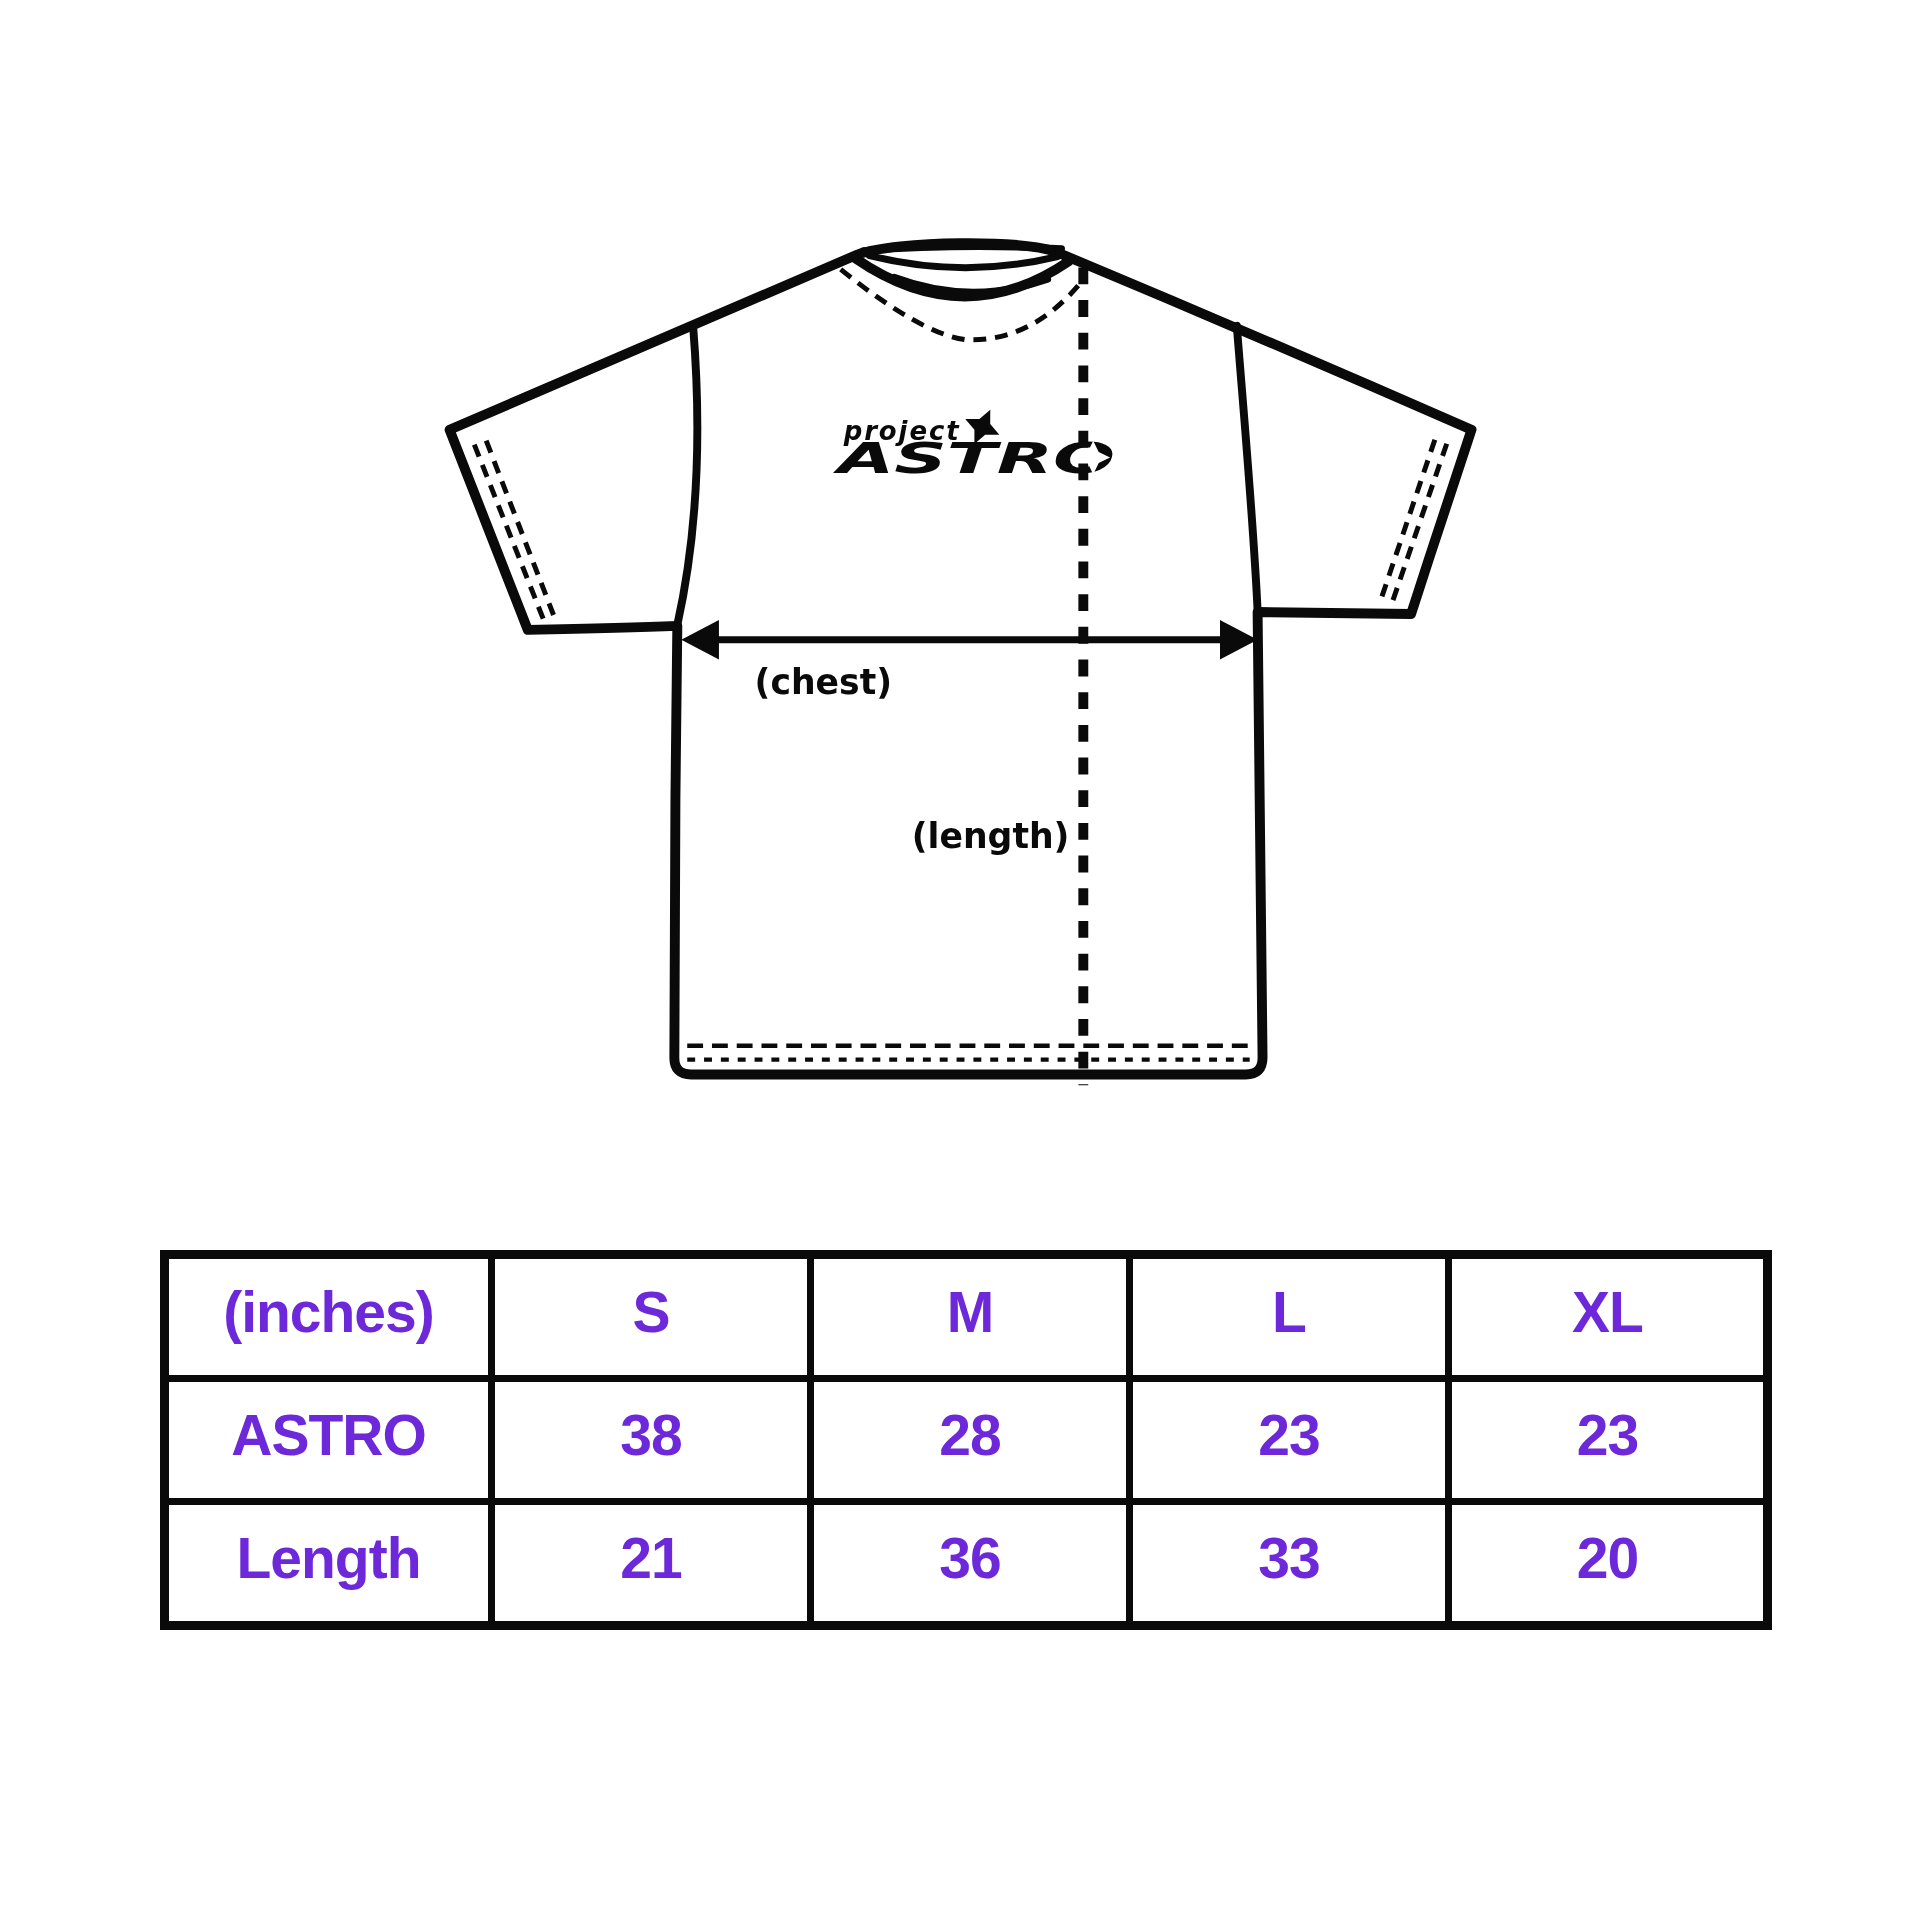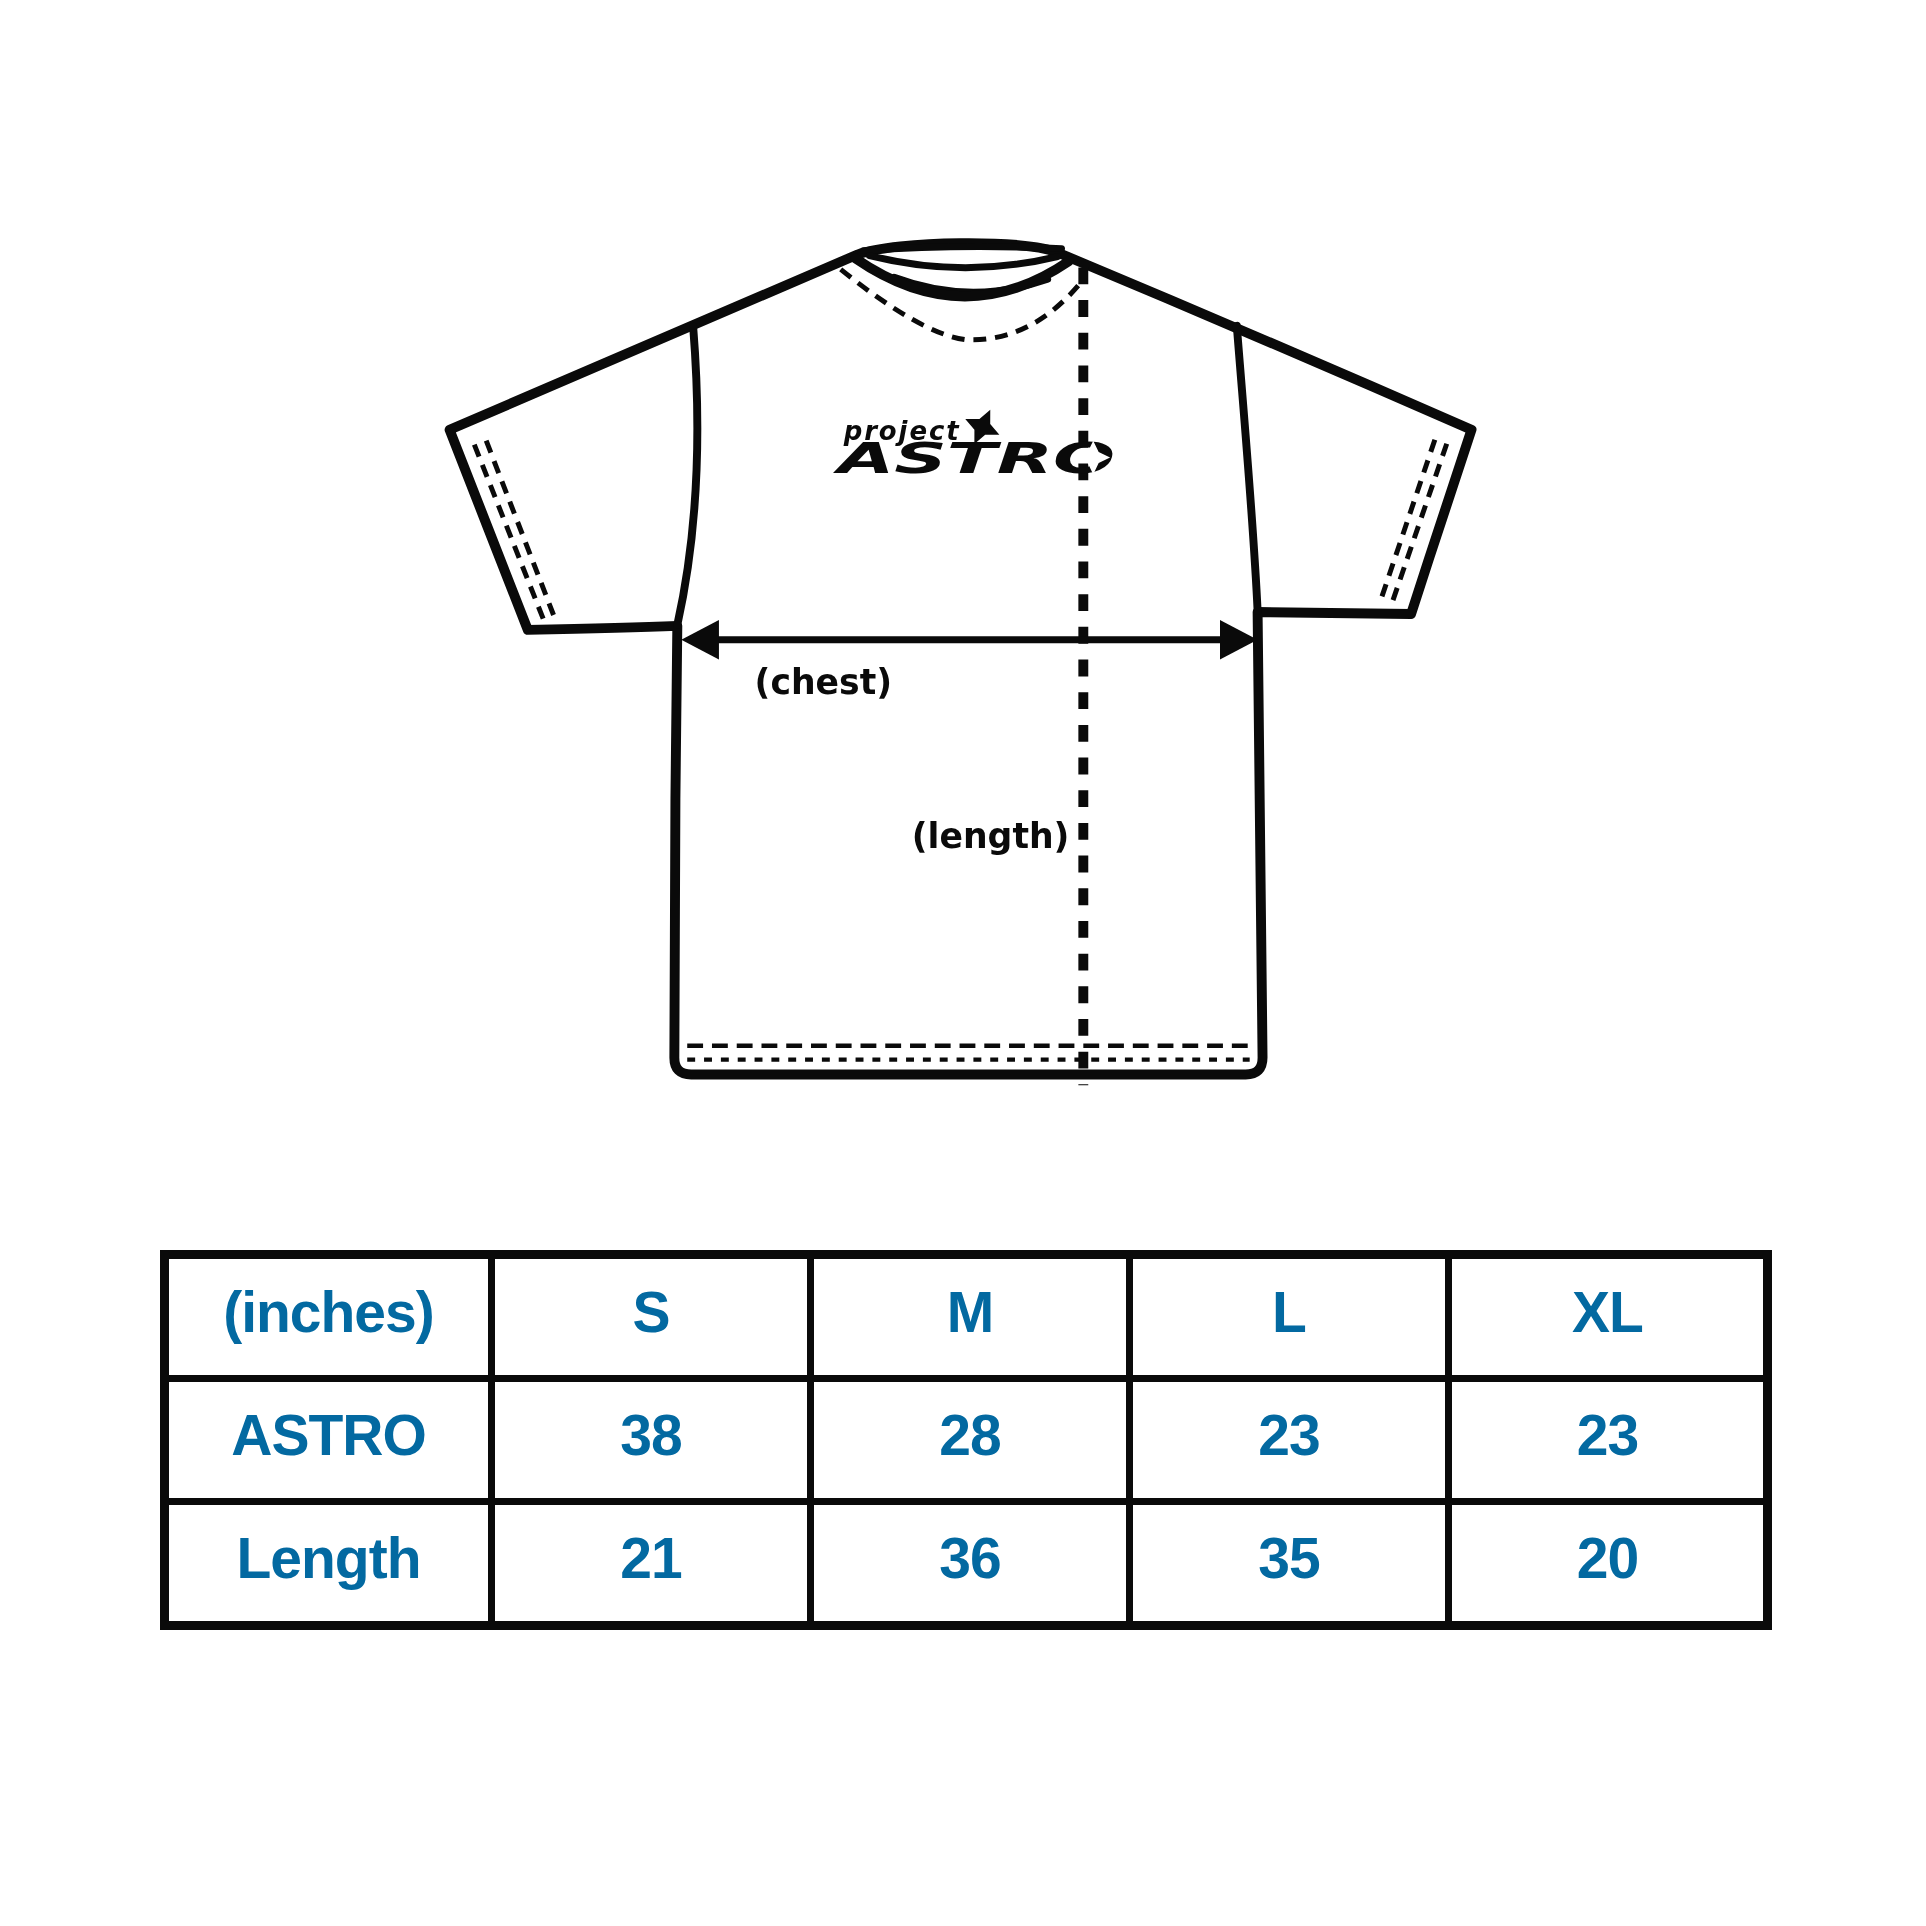--- a/index.html
+++ b/index.html
@@ -78,21 +78,21 @@
     background: #ffffff;
     border: 9px solid #0a0a0a;
   }
   .size-table td {
     border: 7px solid #0a0a0a;
     height: 106px;
     text-align: center;
     vertical-align: middle;
     font-weight: bold;
     font-size: 57px;
-    color: #0369a1;
+    color: #6d28d9;
     padding: 0 0 10px 0;
     letter-spacing: -1px;
   }
   .size-table col.label-col { width: 327px; }
 </style>
 </head>
 <body>
 
 <div class="page">
 
@@ -166,20 +166,20 @@
         <td>ASTRO</td>
         <td>38</td>
         <td>28</td>
         <td>23</td>
         <td>23</td>
       </tr>
       <tr>
         <td>Length</td>
         <td>21</td>
         <td>36</td>
-        <td>35</td>
+        <td>33</td>
         <td>20</td>
       </tr>
     </tbody>
   </table>
 
 </div>
 
 
 </body></html>

